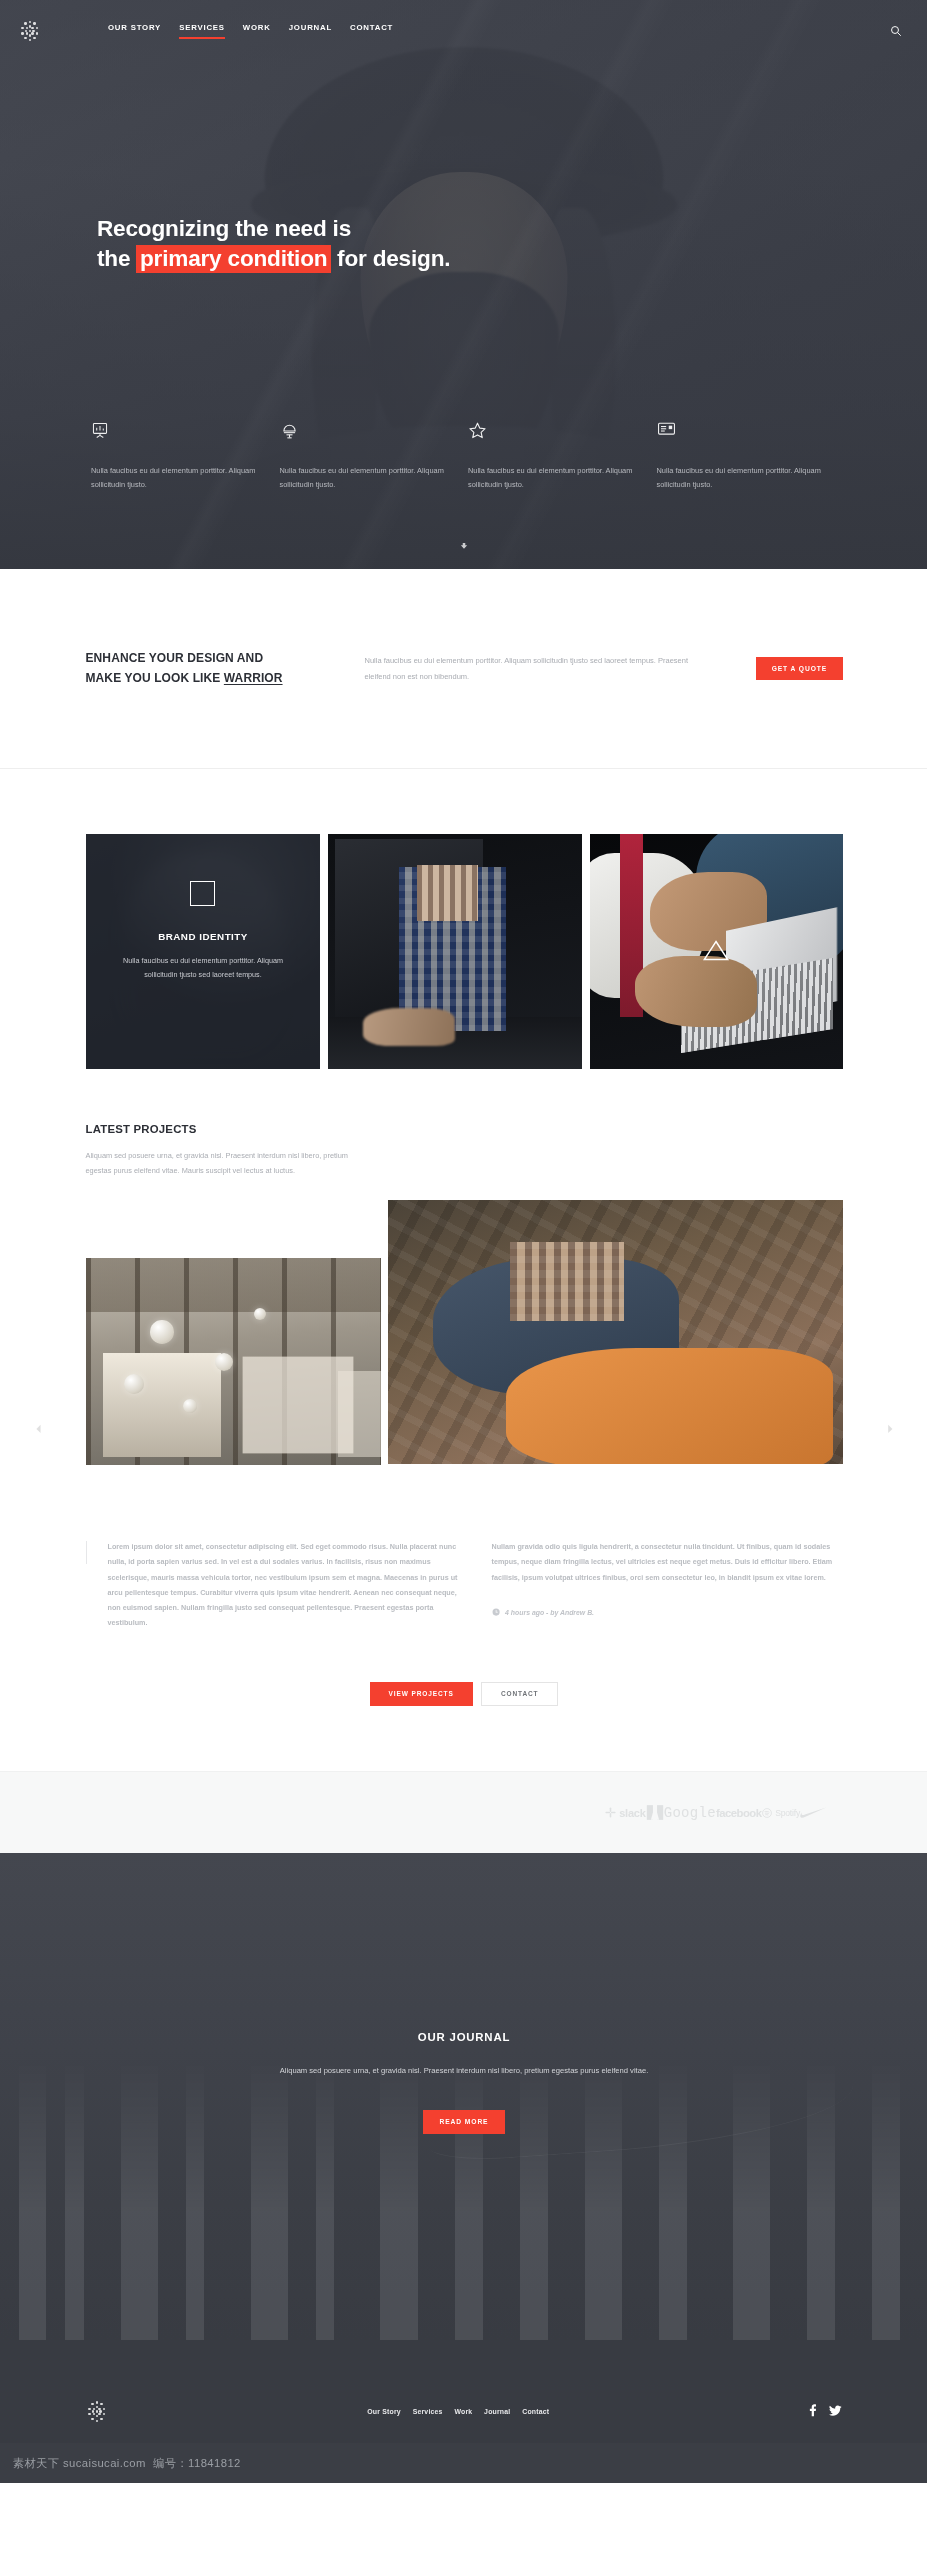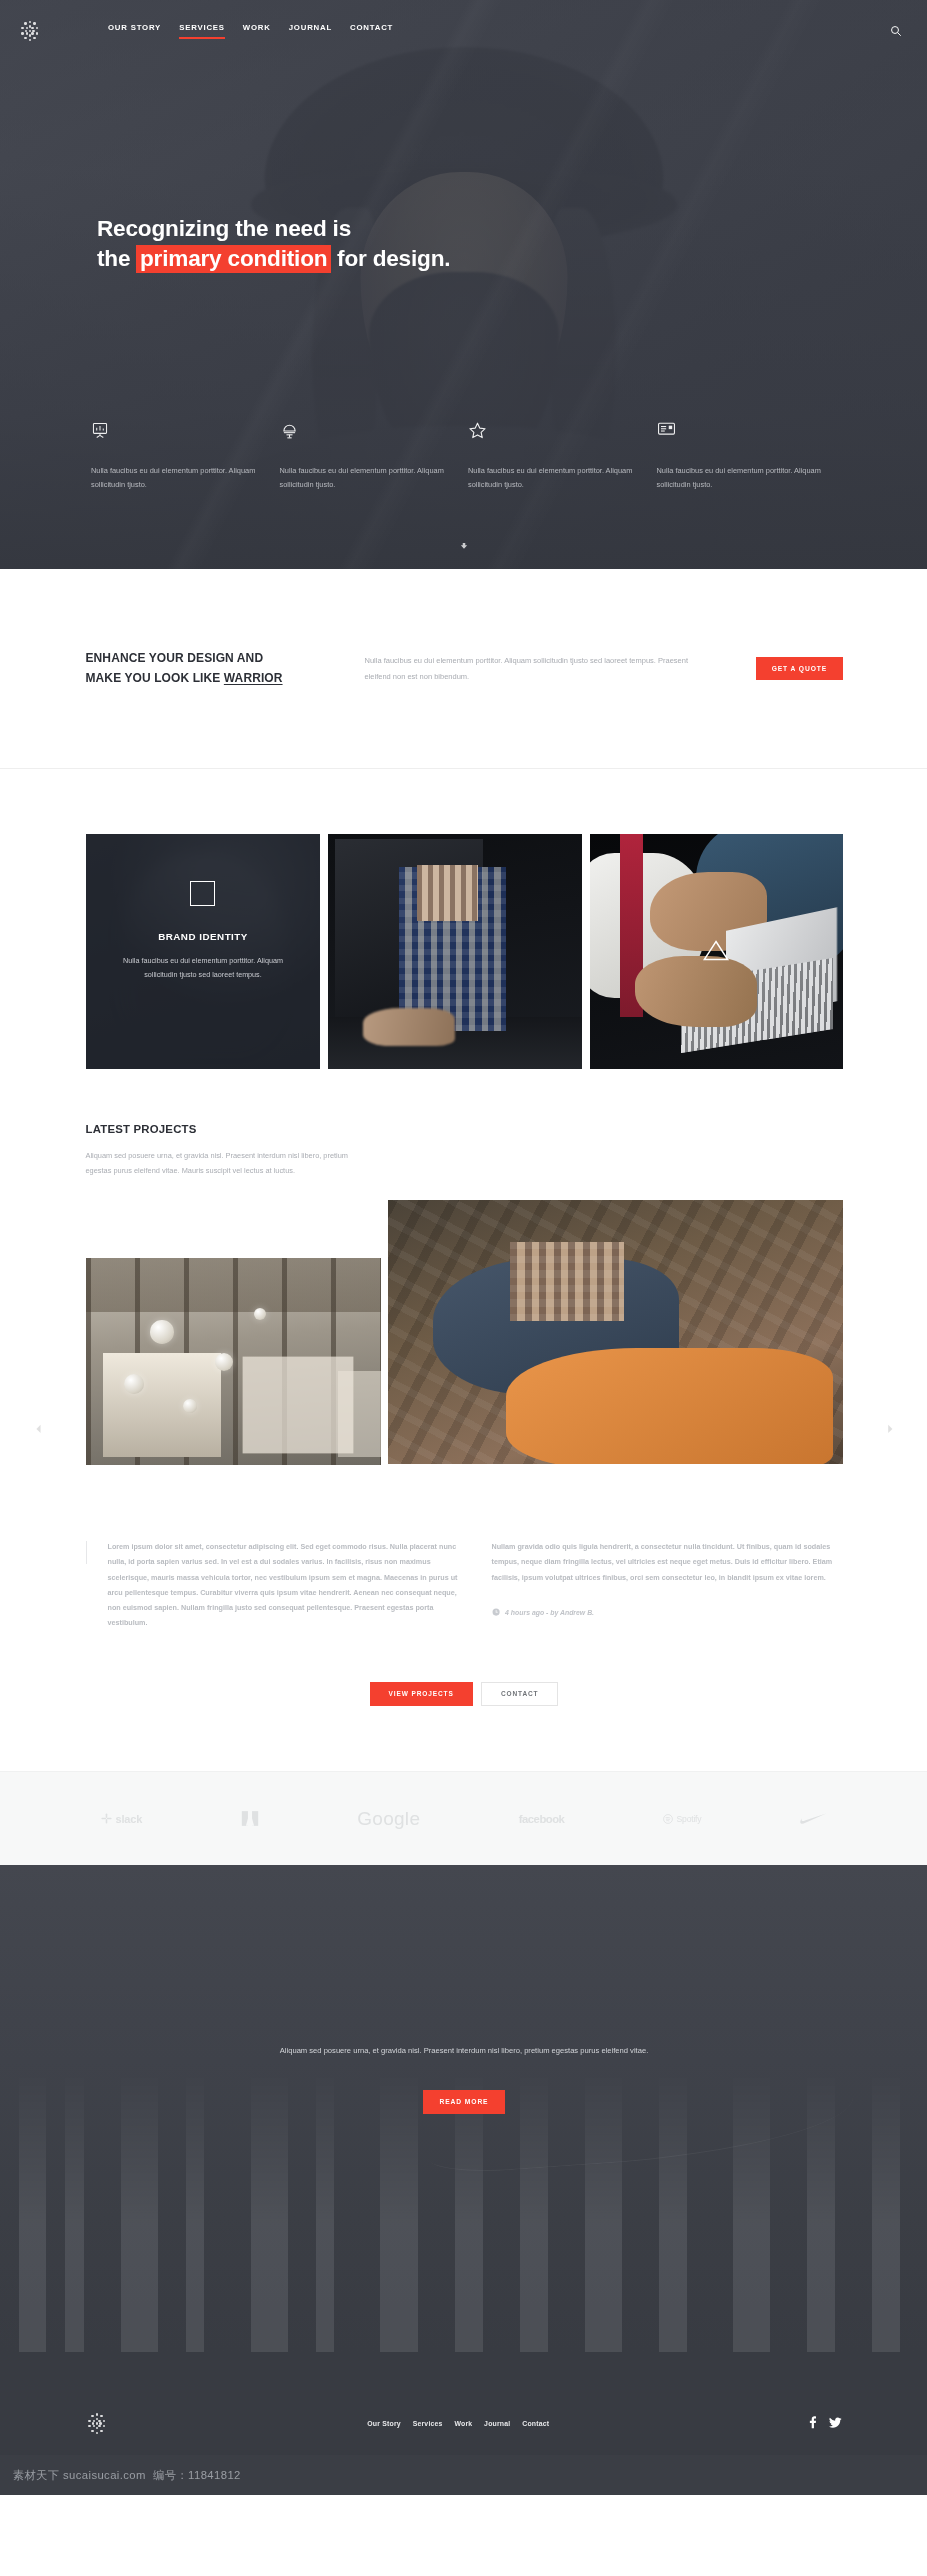--- a/index.html
+++ b/index.html
@@ -322,30 +322,30 @@
   .meta {
     display: flex; align-items: center; gap: 5.4px; margin-top: 23.5px;
     color: #c0c3c8; font-size: 6.9px; font-style: italic;
   }
 
   .cta-row { display: flex; justify-content: center; gap: 8.2px; margin-top: 51px; }
   .cta-row .btn { height: 24.5px; padding: 0 19px; font-size: 6.5px; }
 
   
   .logos {
-    margin-top: 65px; height: 94px; background: #f7f8f8;
+    margin-top: 65px; height: 82px; background: #f7f8f8;
     border-top: 0.9px solid #f0f1f1;
-    display: flex; align-items: center; justify-content: space-between;
+    display: flex; align-items: center; justify-content: flex-end;
     padding: 0 101px;
   }
   .logo-item {
     color: #dfe1e2; display: flex; align-items: center; gap: 3.6px;
     font-size: 11px; font-weight: 700; letter-spacing: -0.2px;
   }
-  .logo-item.google { font-family: Liberation Sans, sans-serif; font-weight: 400; font-size: 19px; letter-spacing: 0.3px; }
+  .logo-item.google { font-family: Liberation Mono, monospace; font-weight: 400; font-size: 14px; letter-spacing: 0.3px; }
   .logo-item.facebook { font-size: 11.3px; font-weight: 700; letter-spacing: -0.5px; }
   .logo-item.spotify { font-size: 8.6px; font-weight: 400; }
 
   
   .journal {
     position: relative; height: 487px; overflow: hidden;
     background: linear-gradient(180deg,#44474f 0%,#3f424a 40%,#3b3e45 72%,#383b42 100%);
   }
   .journal .skyline {
     position: absolute; left: 0; right: 0; bottom: 0; height: 281px; opacity: .13;
@@ -655,20 +655,21 @@
       <svg width="27" height="11.8" viewBox="0 0 32 14" fill="#dfe1e2">
         <path d="M31 0.6 6.4 11.6C4 12.7 2.2 13.1 1.2 12.4.3 11.8 0 10.6.6 9.1c.3-.8.9-1.8 1.6-2.8-.5 1.2-.5 2.2.1 2.8.7.7 2 .6 3.6-.2z"></path>
       </svg>
     </div>
   </section>
 
   <section class="journal">
     <div class="skyline"></div>
     <div class="swoosh"></div>
     <div class="journal-inner">
+      <h2>OUR JOURNAL</h2>
       <p>Aliquam sed posuere urna, et gravida nisl. Praesent interdum nisl libero, pretium egestas purus eleifend vitae.</p>
       <a href="#" class="btn btn-red">READ MORE</a>
     </div>
   </section>
 
   <footer class="footer">
     <div class="logo-mark" id="logoDots2">
         <i style="left: 9.7px; top: 0.6px;"></i>
         <i style="left: 14.2px; top: 2.4px;"></i>
         <i style="left: 17px; top: 7px;"></i>

